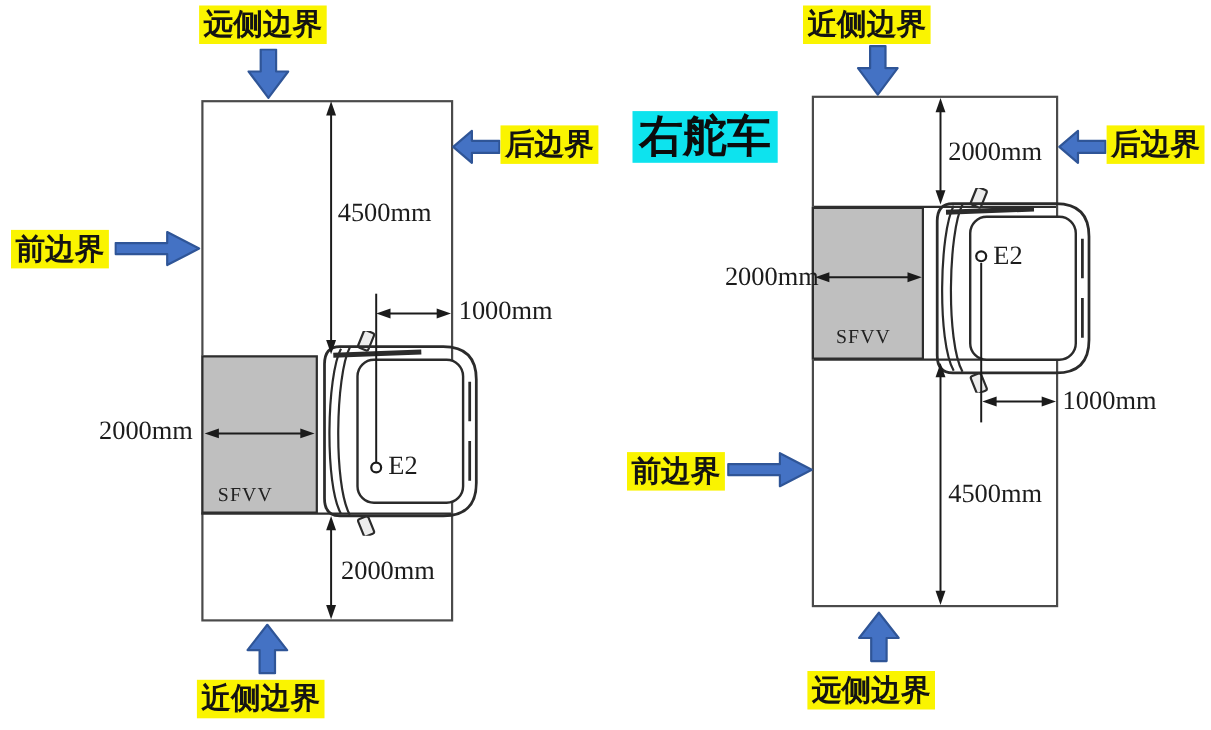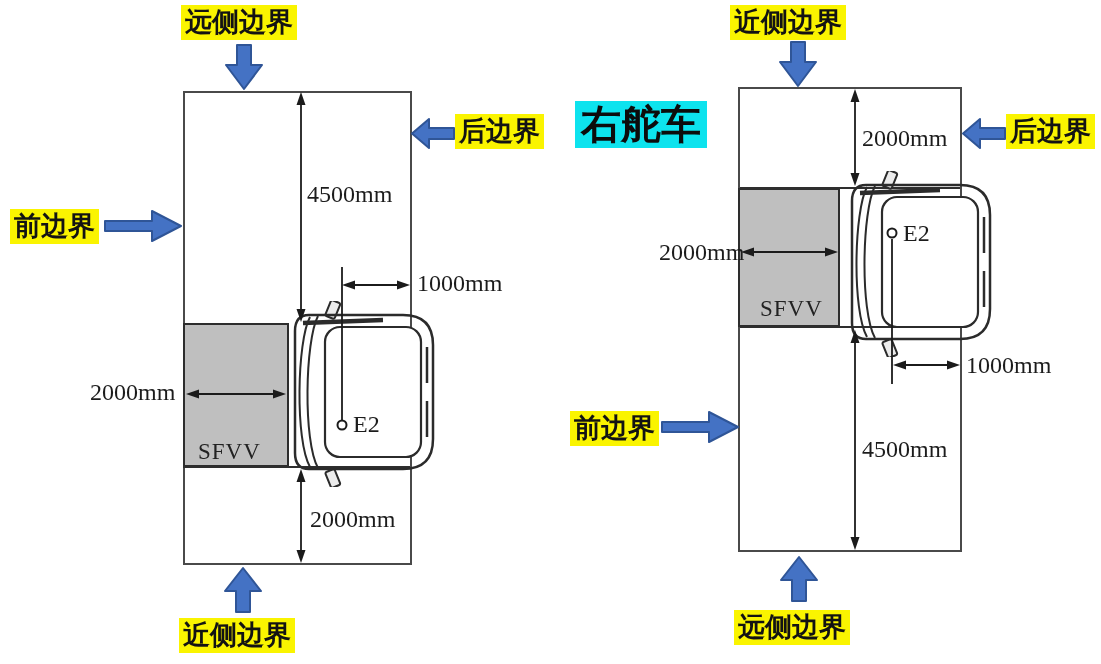--- a/index.html
+++ b/index.html
@@ -9,21 +9,21 @@
   .sfvv{position:absolute;background:var(--sfvv-fill,#bfbfbf);border:2px solid #2d2d2d;}
   .hl{position:absolute;background:var(--highlight-yellow,#faf400);
       font-weight:bold;font-size:27px;line-height:1.15;color:#131313;
       padding:2px 4px;white-space:nowrap;}
   .title{position:absolute;font-weight:bold;font-size:40px;line-height:1.08;color:#0c0c0c;
       padding:2px 6px;white-space:nowrap;}
   .title.green{background:var(--highlight-green,#2cd32c);}
   .title.cyan{background:var(--highlight-cyan,#0de3ee);}
   .dim{position:absolute;font-family:"Liberation Serif",serif;font-size:24px;line-height:1;
       color:#1c1c1c;white-space:nowrap;text-align:center;}
-  .sfvv-text{position:absolute;font-family:"Liberation Serif",serif;font-size:23px;line-height:1;
+  .sfvv-text{position:absolute;font-family:"Liberation Serif",serif;font-size:18px;line-height:1;
       color:#222;letter-spacing:1px;white-space:nowrap;}
   svg.layer{position:absolute;left:0;top:0;}
   .barrow polygon{fill:var(--arrow-fill,#4472c4);stroke:var(--arrow-stroke,#2f5597);
       stroke-width:2;stroke-linejoin:round;}
   .dline{stroke:var(--line-color,#1b1b1b);stroke-width:1.8;fill:none;}
   .dhead{fill:var(--line-color,#1b1b1b);stroke:none;}
   .uline{stroke:#2e2e2e;stroke-width:2;fill:none;}
   .veh-stroke{stroke:#2b2b2b;fill:none;}
 </style>
 </head>

